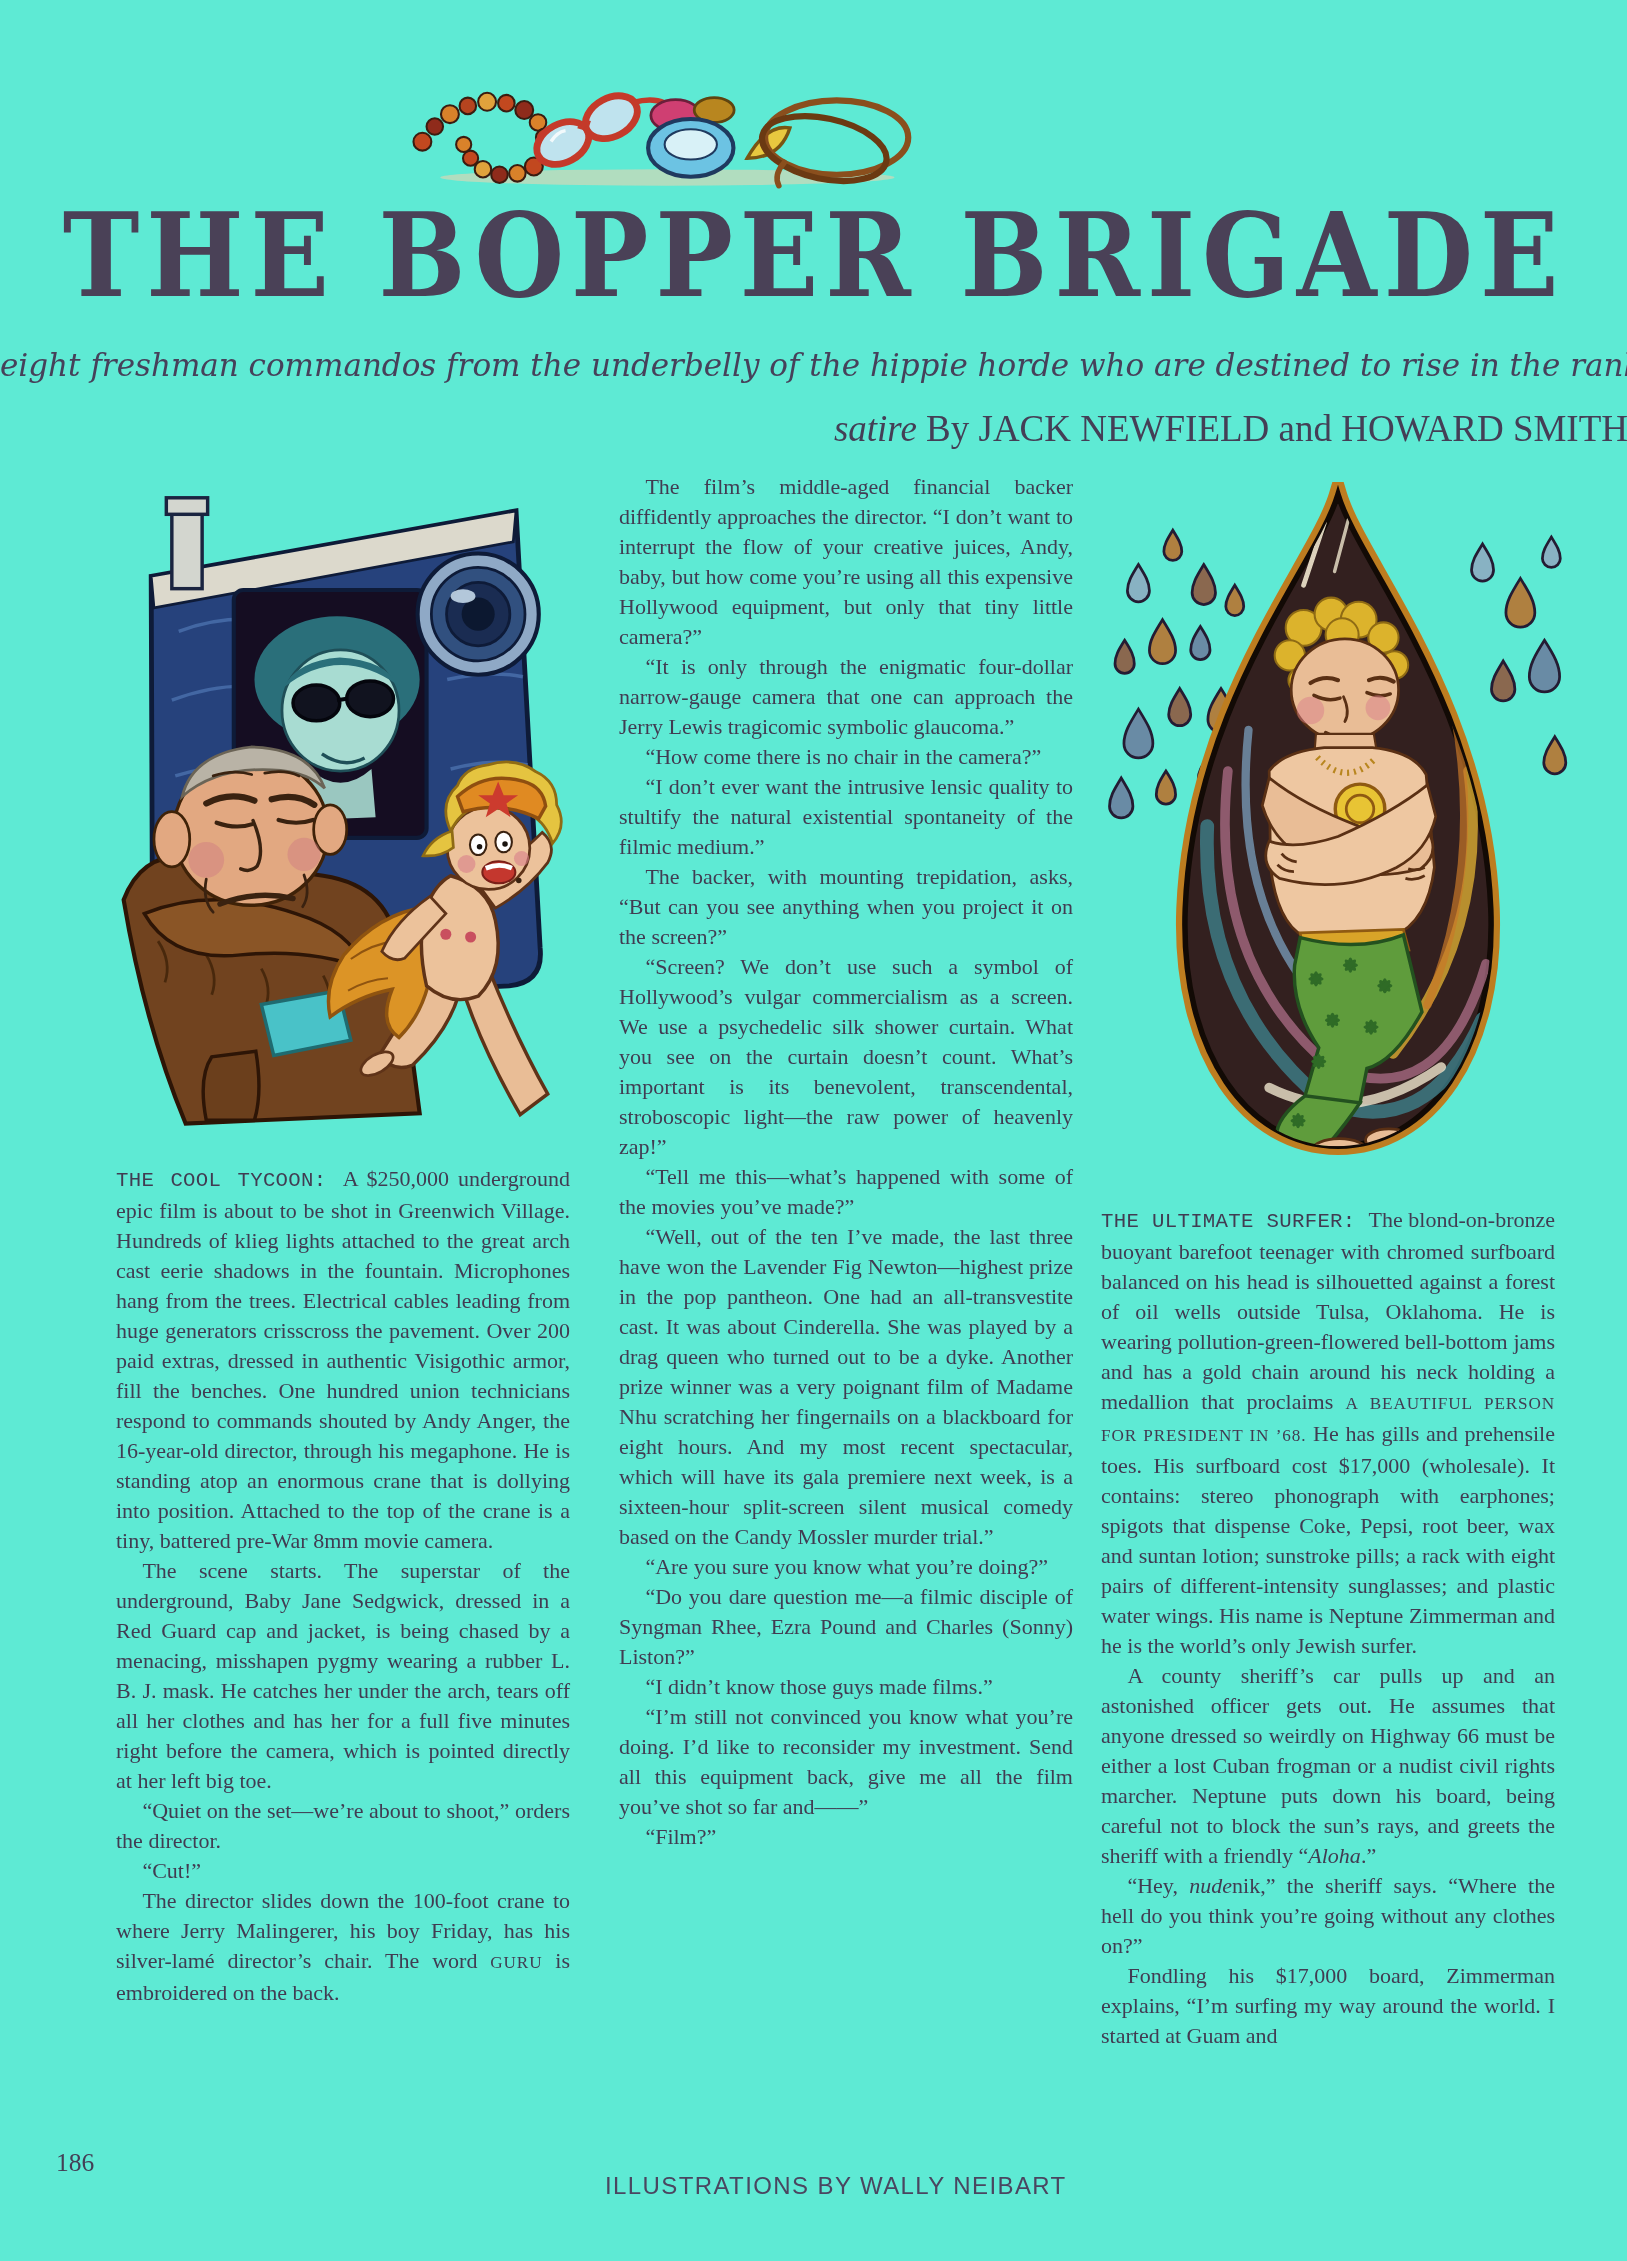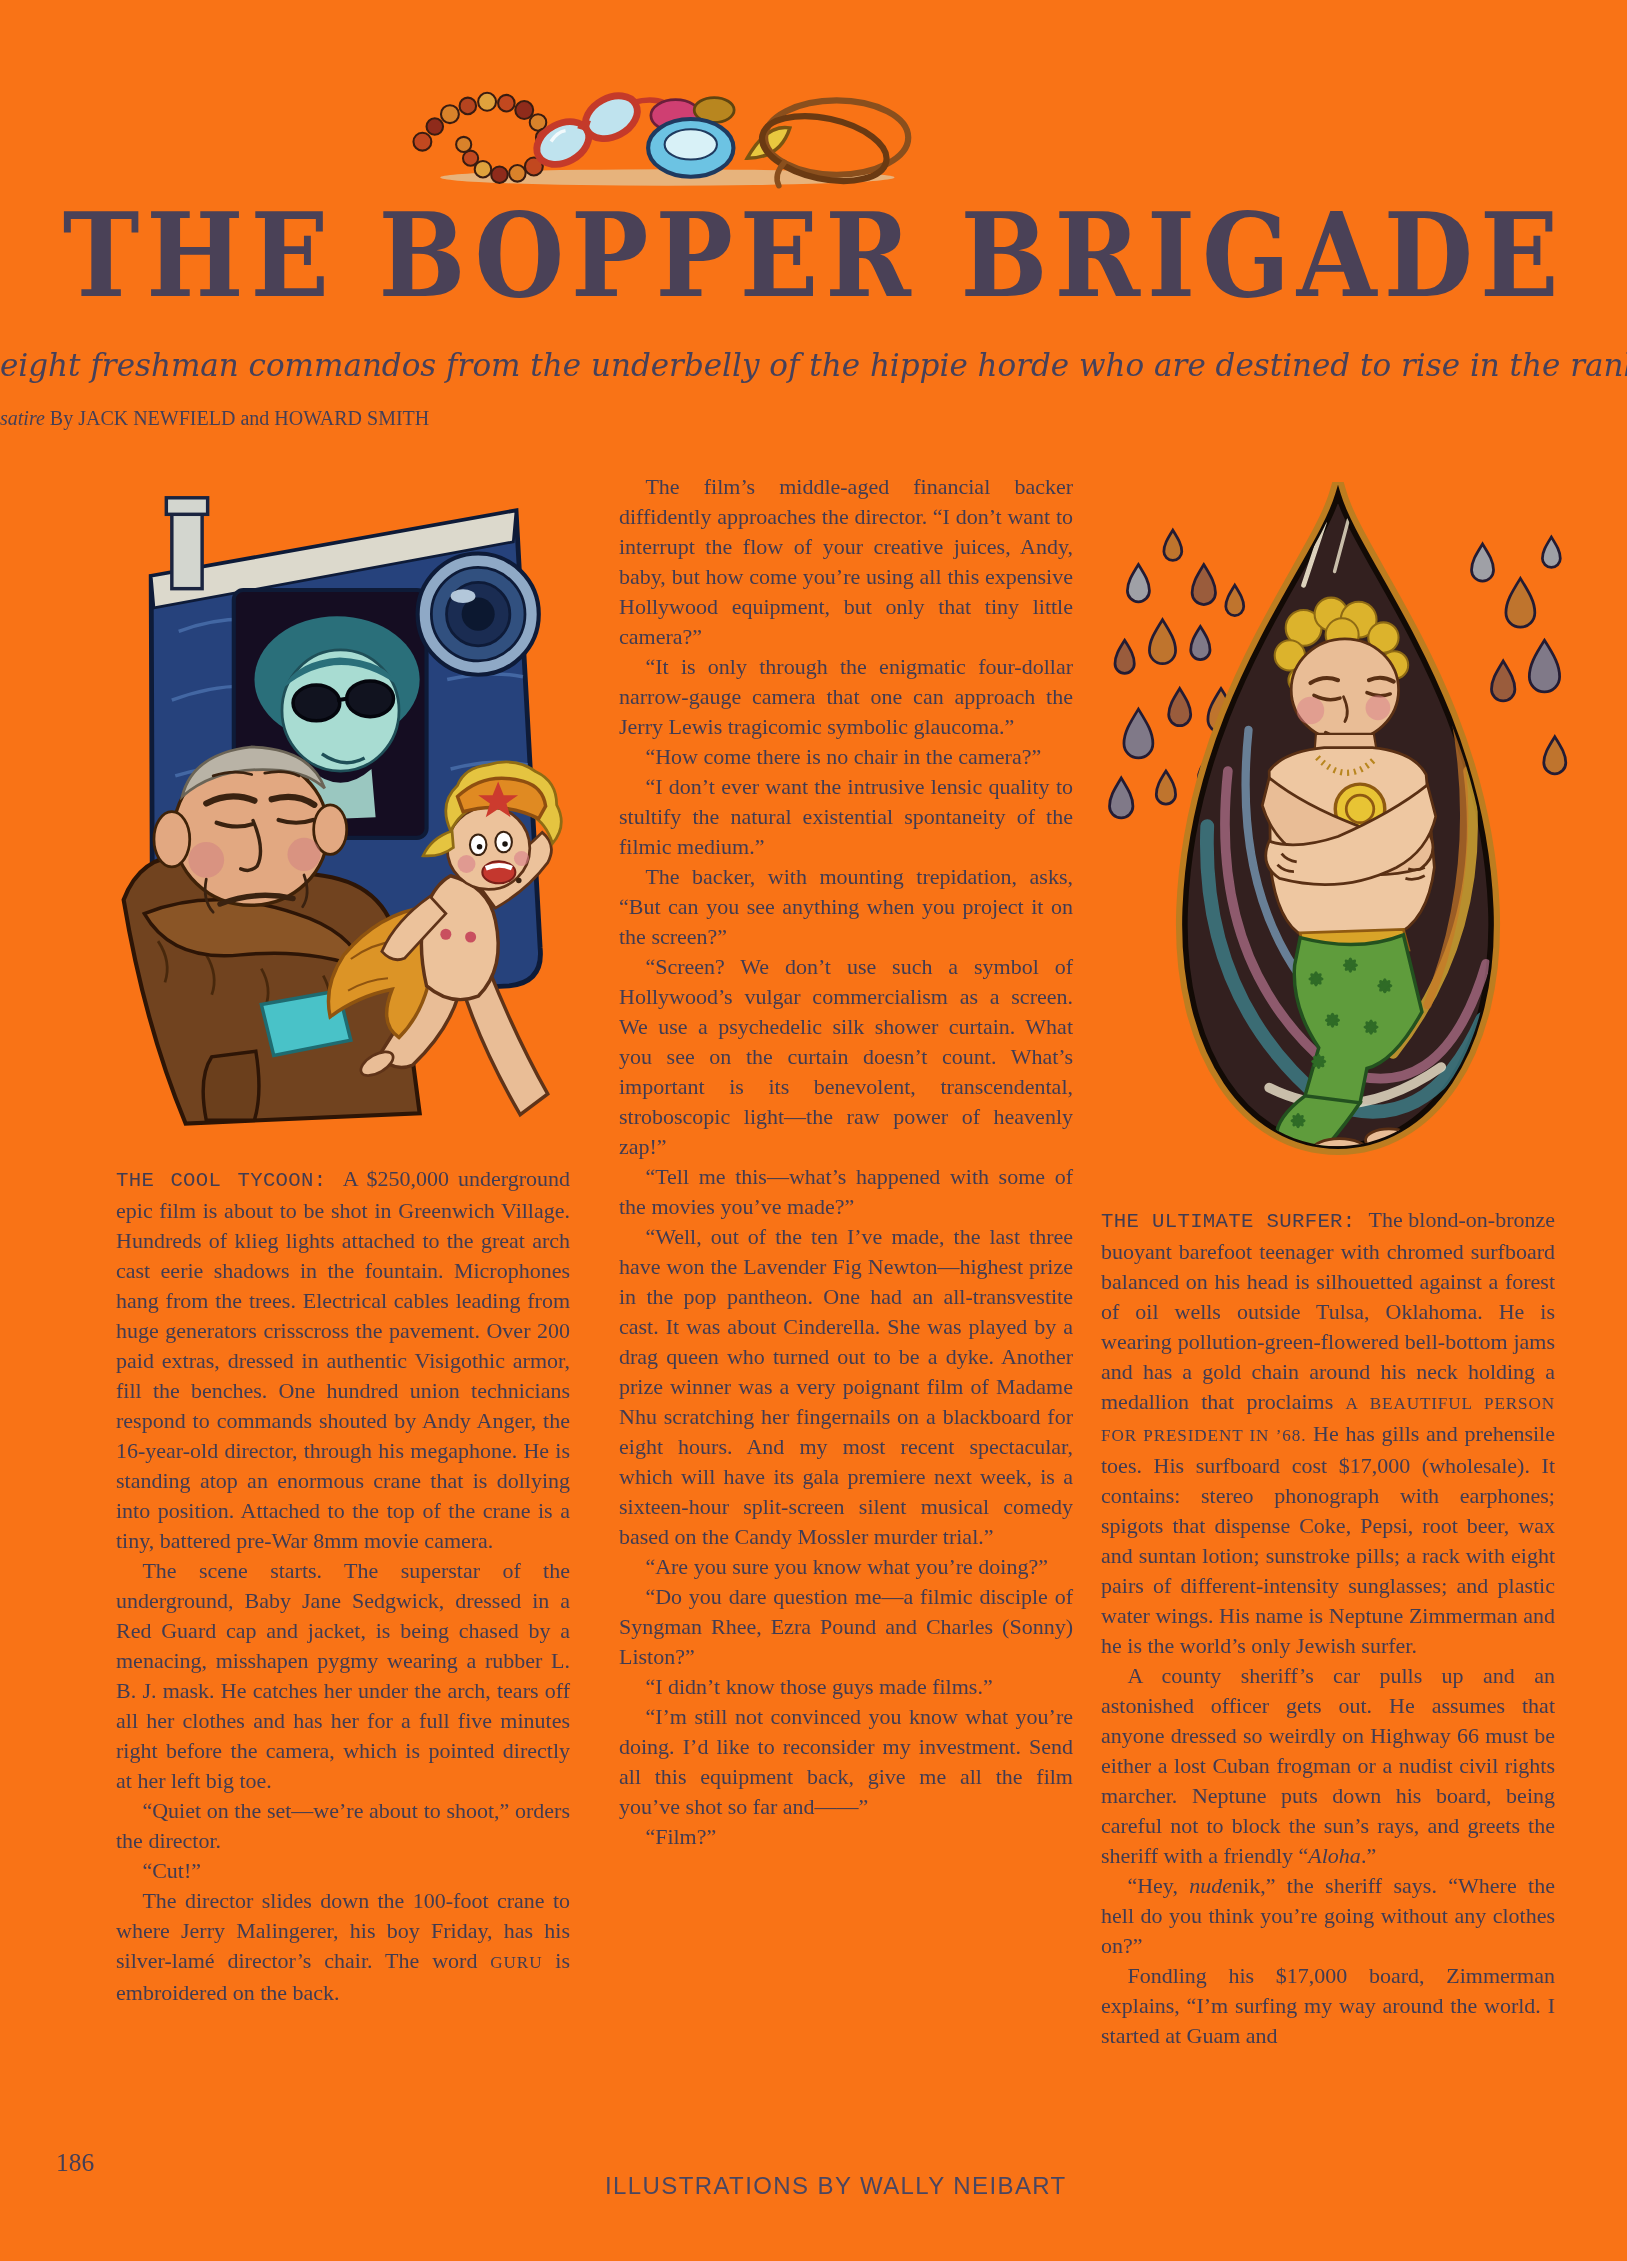--- a/index.html
+++ b/index.html
@@ -1,20 +1,20 @@
 <!DOCTYPE html>
 <html style="font-size:11px"><head>
 <meta charset="utf-8">
 <style>
   html,body{margin:0;padding:0;background:#6e6a60;}
   .page{
     position:relative;
     width:1628px;height:2261px;
     margin:0 auto;
-    background:#f97316;
+    background:#5eead4;
     font-family:"Liberation Serif", serif;
     color:#413c52;
     overflow:hidden;
   }
   .abs{position:absolute;}
   .title{
     left:0;top:187px;width:1628px;
     text-align:center;
     font-family:"DejaVu Serif", serif;
     font-weight:700;
@@ -29,22 +29,22 @@
     left:0;top:347px;width:1628px;
     text-align:center;
     font-family:"DejaVu Serif", serif;
     font-style:italic;
     font-size:31px;
     color:#46415a;
     white-space:nowrap;
   }
   .byline{
     left:0;top:407px;width:1628px;
-    text-align:left;
-    font-size:20px;
+    text-align:right;
+    font-size:37px;
     color:#443f56;
   }
   .byline .lead{font-style:italic;}
   .col{
     width:454px;
     font-size:22px;
     line-height:30px;
     text-align:justify;
   }
   .col p{margin:0;}

